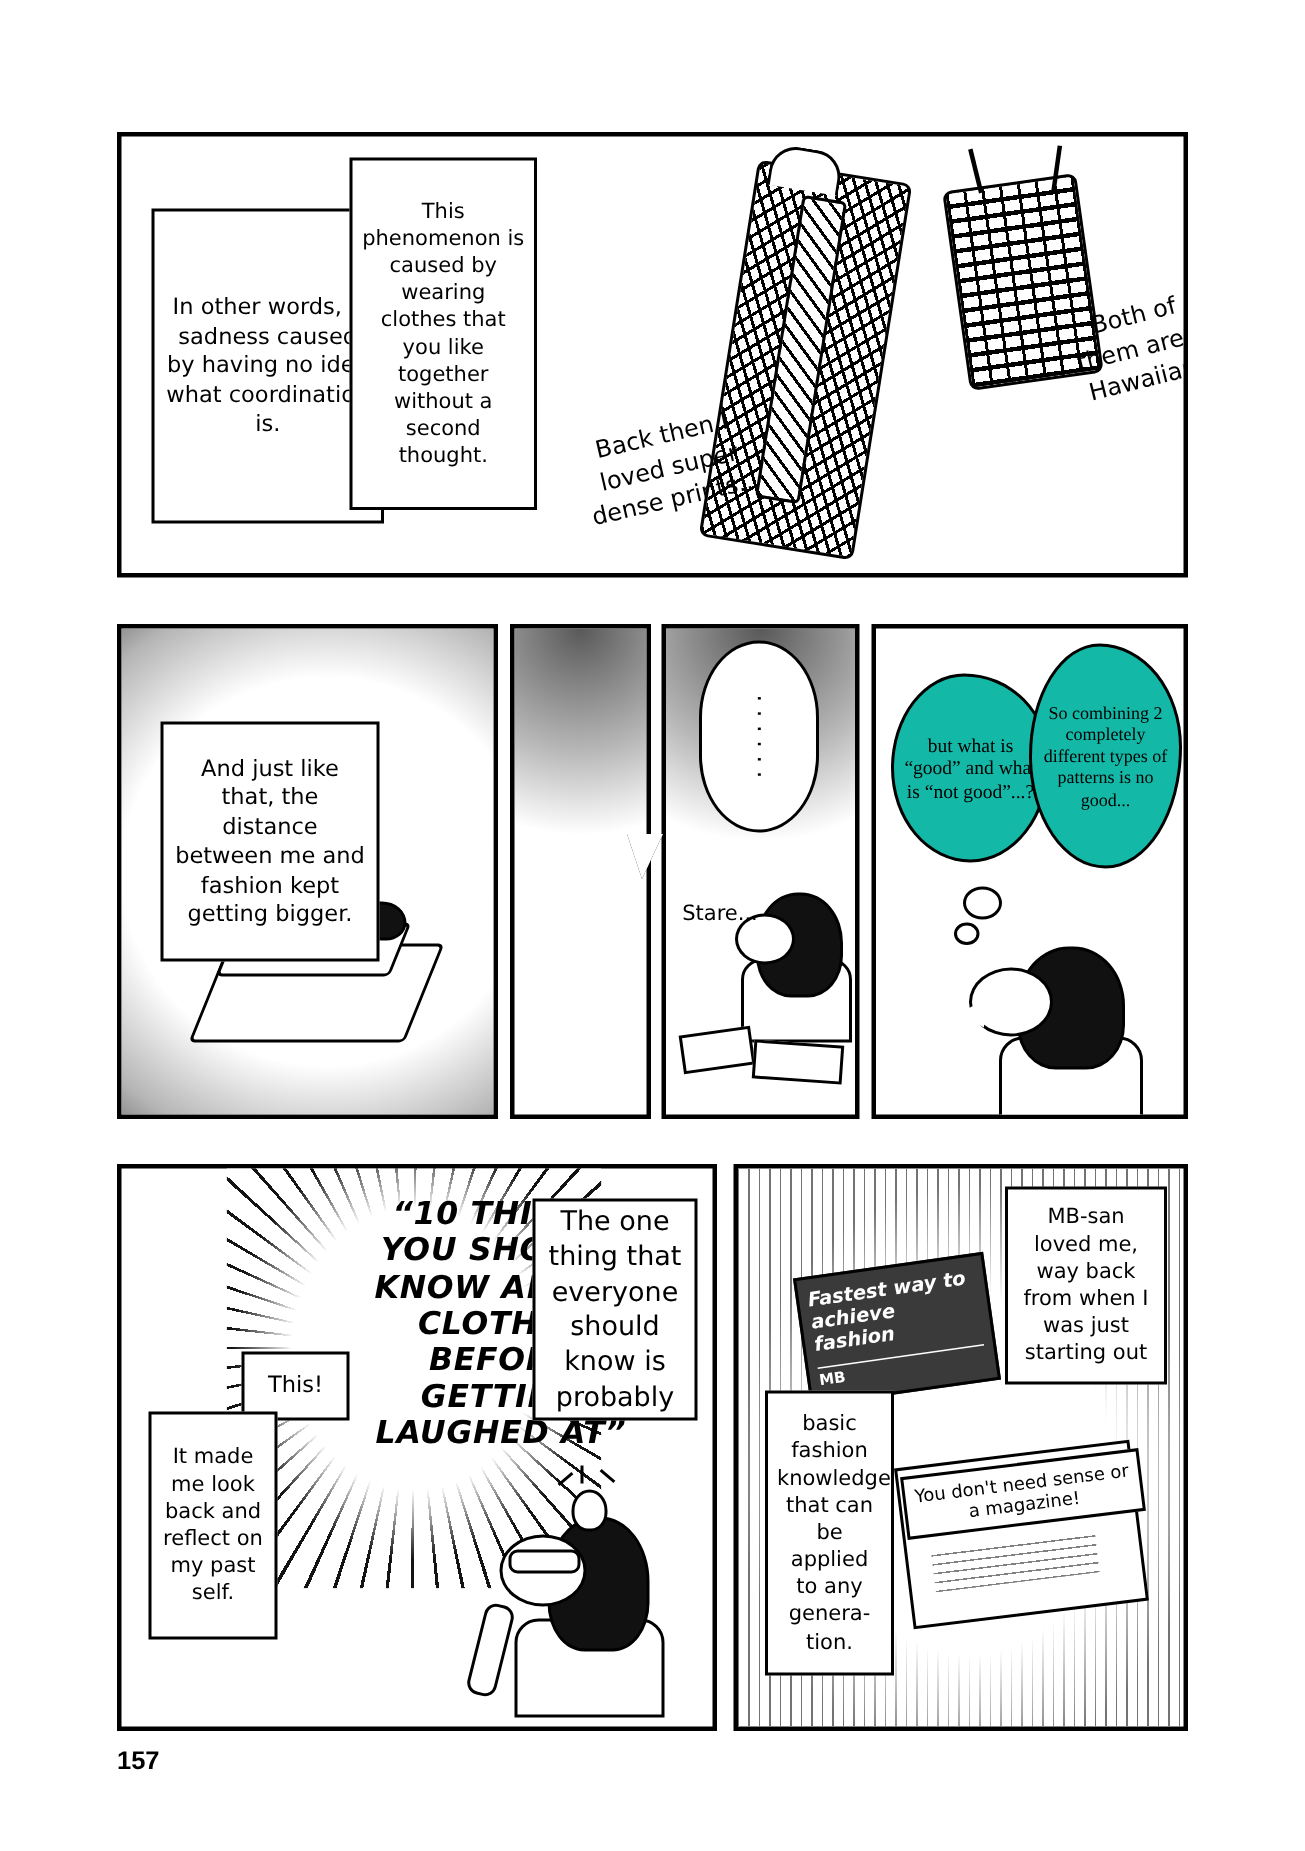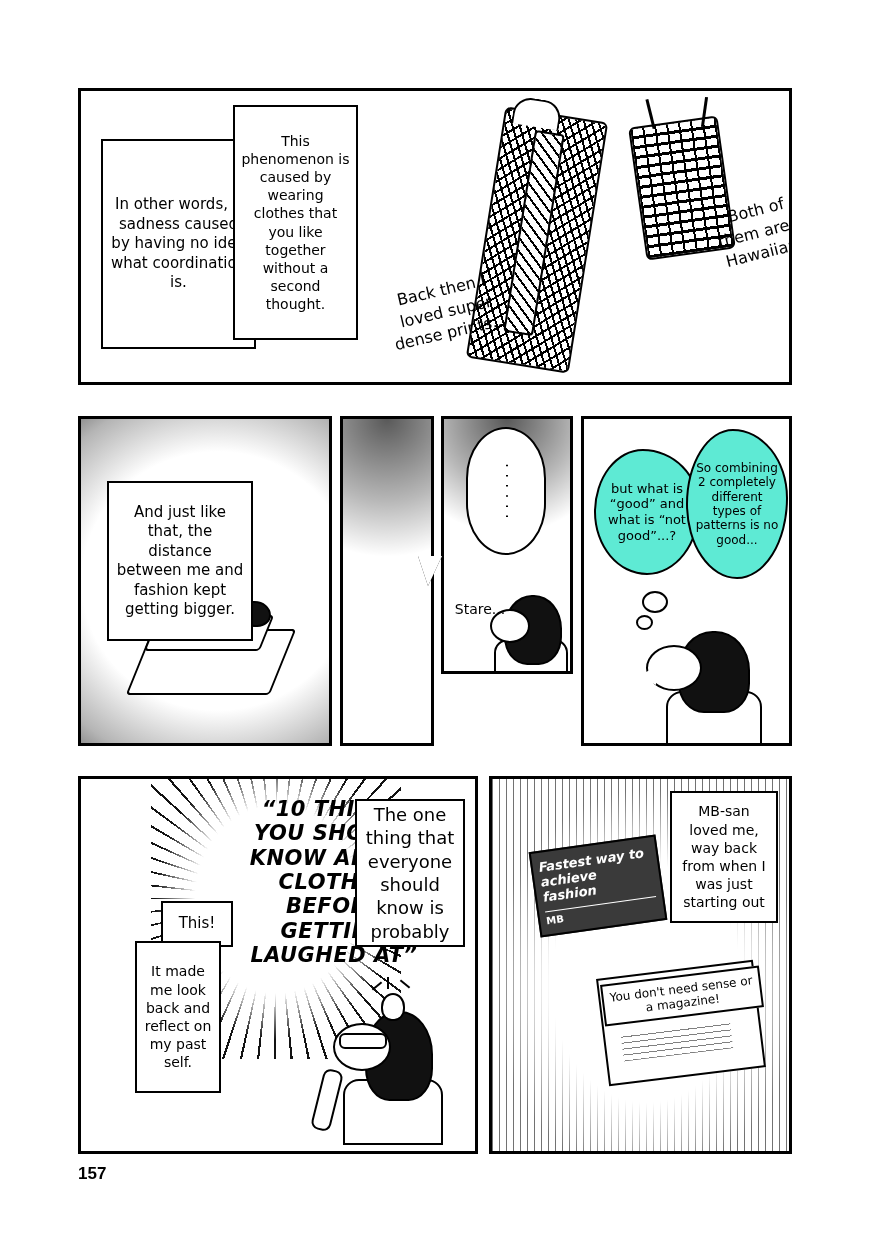--- a/index.html
+++ b/index.html
@@ -56,30 +56,31 @@
     display: flex;
     align-items: center;
     justify-content: center;
     text-align: center;
     line-height: 1.25;
     padding: 6px 8px;
   }
 
   .thought {
     position: absolute;
-    background: #5eead4;
+    background: #14b8a6;
     border: 2px solid #000;
     box-sizing: border-box;
     display: flex;
     align-items: center;
     justify-content: center;
     text-align: center;
     line-height: 1.2;
     padding: 6px;
     border-radius: 46% 54% 50% 50% / 50% 46% 54% 50%;
+    font-family: Liberation Serif, serif;
   }
 
   .freetext {
     position: absolute;
     text-align: center;
     line-height: 1.25;
   }
 
   
   #panel1 { left: 78px; top: 88px; width: 714px; height: 297px; }
@@ -100,21 +101,21 @@
     border: 2px solid #000;
     background:
       repeating-linear-gradient(65deg, #000 0 2px, #fff 2px 7px),
       repeating-linear-gradient(-40deg, #000 0 2px, #fff 2px 9px);
     background-blend-mode: multiply;
   }
 
   
   #panel2 { left: 78px; top: 416px; width: 254px; height: 330px; }
   #panel3 { left: 340px; top: 416px; width: 94px; height: 330px; }
-  #panel4 { left: 441px; top: 416px; width: 132px; height: 258px; }
+  #panel4 { left: 441px; top: 416px; width: 132px; height: 330px; }
   #panel5 { left: 581px; top: 416px; width: 211px; height: 330px; }
 
   .gradient-dark {
     position: absolute;
     left: 0; top: 0; right: 0; bottom: 0;
     background:
       radial-gradient(ellipse 130% 95% at 55% 50%, #ffffff 28%, rgba(255,255,255,0.85) 42%, rgba(120,120,120,0.55) 62%, rgba(20,20,20,0.92) 85%, #000 100%);
   }
   .dots-top {
     position: absolute;
@@ -310,21 +311,21 @@
     </div>
 
     <div class="box" style="left:274px; top:20px; width:110px; height:148px; font-size:18px;">
       <span>The one thing that everyone should know is probably</span>
     </div>
 
     <div class="box" style="left:80px; top:122px; width:72px; height:46px; font-size:15px;">
       <span>This!</span>
     </div>
 
-    <div class="box" style="left:18px; top:162px; width:86px; height:152px; font-size:14px;margin-left:36px;">
+    <div class="box" style="left:18px; top:162px; width:86px; height:152px; font-size:14px;">
       <span>It made me look back and reflect on my past self.</span>
     </div>
 
     <div class="body-w" style="left:262px;top:300px;width:96px;height:62px;border-radius:16px 16px 0 0;"></div>
     <div class="hair" style="left:284px;top:232px;width:64px;height:86px;border-radius:48% 48% 36% 36%;"></div>
     <div class="face" style="left:252px;top:244px;width:54px;height:44px;"></div>
     <div style="position:absolute;left:258px;top:254px;width:44px;height:12px;border:2px solid #000;border-radius:6px;background:#fff;"></div>
     <div style="position:absolute;left:236px;top:290px;width:16px;height:58px;border:2px solid #000;background:#fff;transform:rotate(14deg);border-radius:8px;"></div>
     <div class="bulb" style="left:300px;top:214px;"></div>
     <div style="position:absolute;left:290px;top:206px;width:12px;height:2px;background:#000;transform:rotate(-40deg);"></div>
@@ -345,19 +346,22 @@
     <div class="book-white" style="left:110px; top:190px; width:158px; height:108px;"></div>
     <div style="position:absolute;left:110px;top:196px;width:160px;height:42px;border:2px solid #000;background:#fff;transform:rotate(-7deg);box-sizing:border-box;font-size:12px;display:flex;align-items:center;justify-content:center;text-align:center;padding:2px 4px;">
       <span>You don't need sense or a magazine!</span>
     </div>
     <div style="position:absolute;left:130px;top:250px;width:110px;height:26px;background:repeating-linear-gradient(0deg,#000 0 1px,#fff 1px 6px);transform:rotate(-7deg);opacity:0.5;"></div>
 
     <div class="box" style="left:178px; top:12px; width:108px; height:132px; font-size:14px;">
       <span>MB-san loved me, way back from when I was just starting out</span>
     </div>
 
+    <div class="box" style="left:18px; top:148px; width:86px; height:190px; font-size:14px;">
+      <span>basic fashion knowledge that can be applied to any genera-tion.</span>
+    </div>
   </div>
 
   <div id="page-number">
     <span>157</span>
   </div>
 
 </div>
 
 </body></html>

